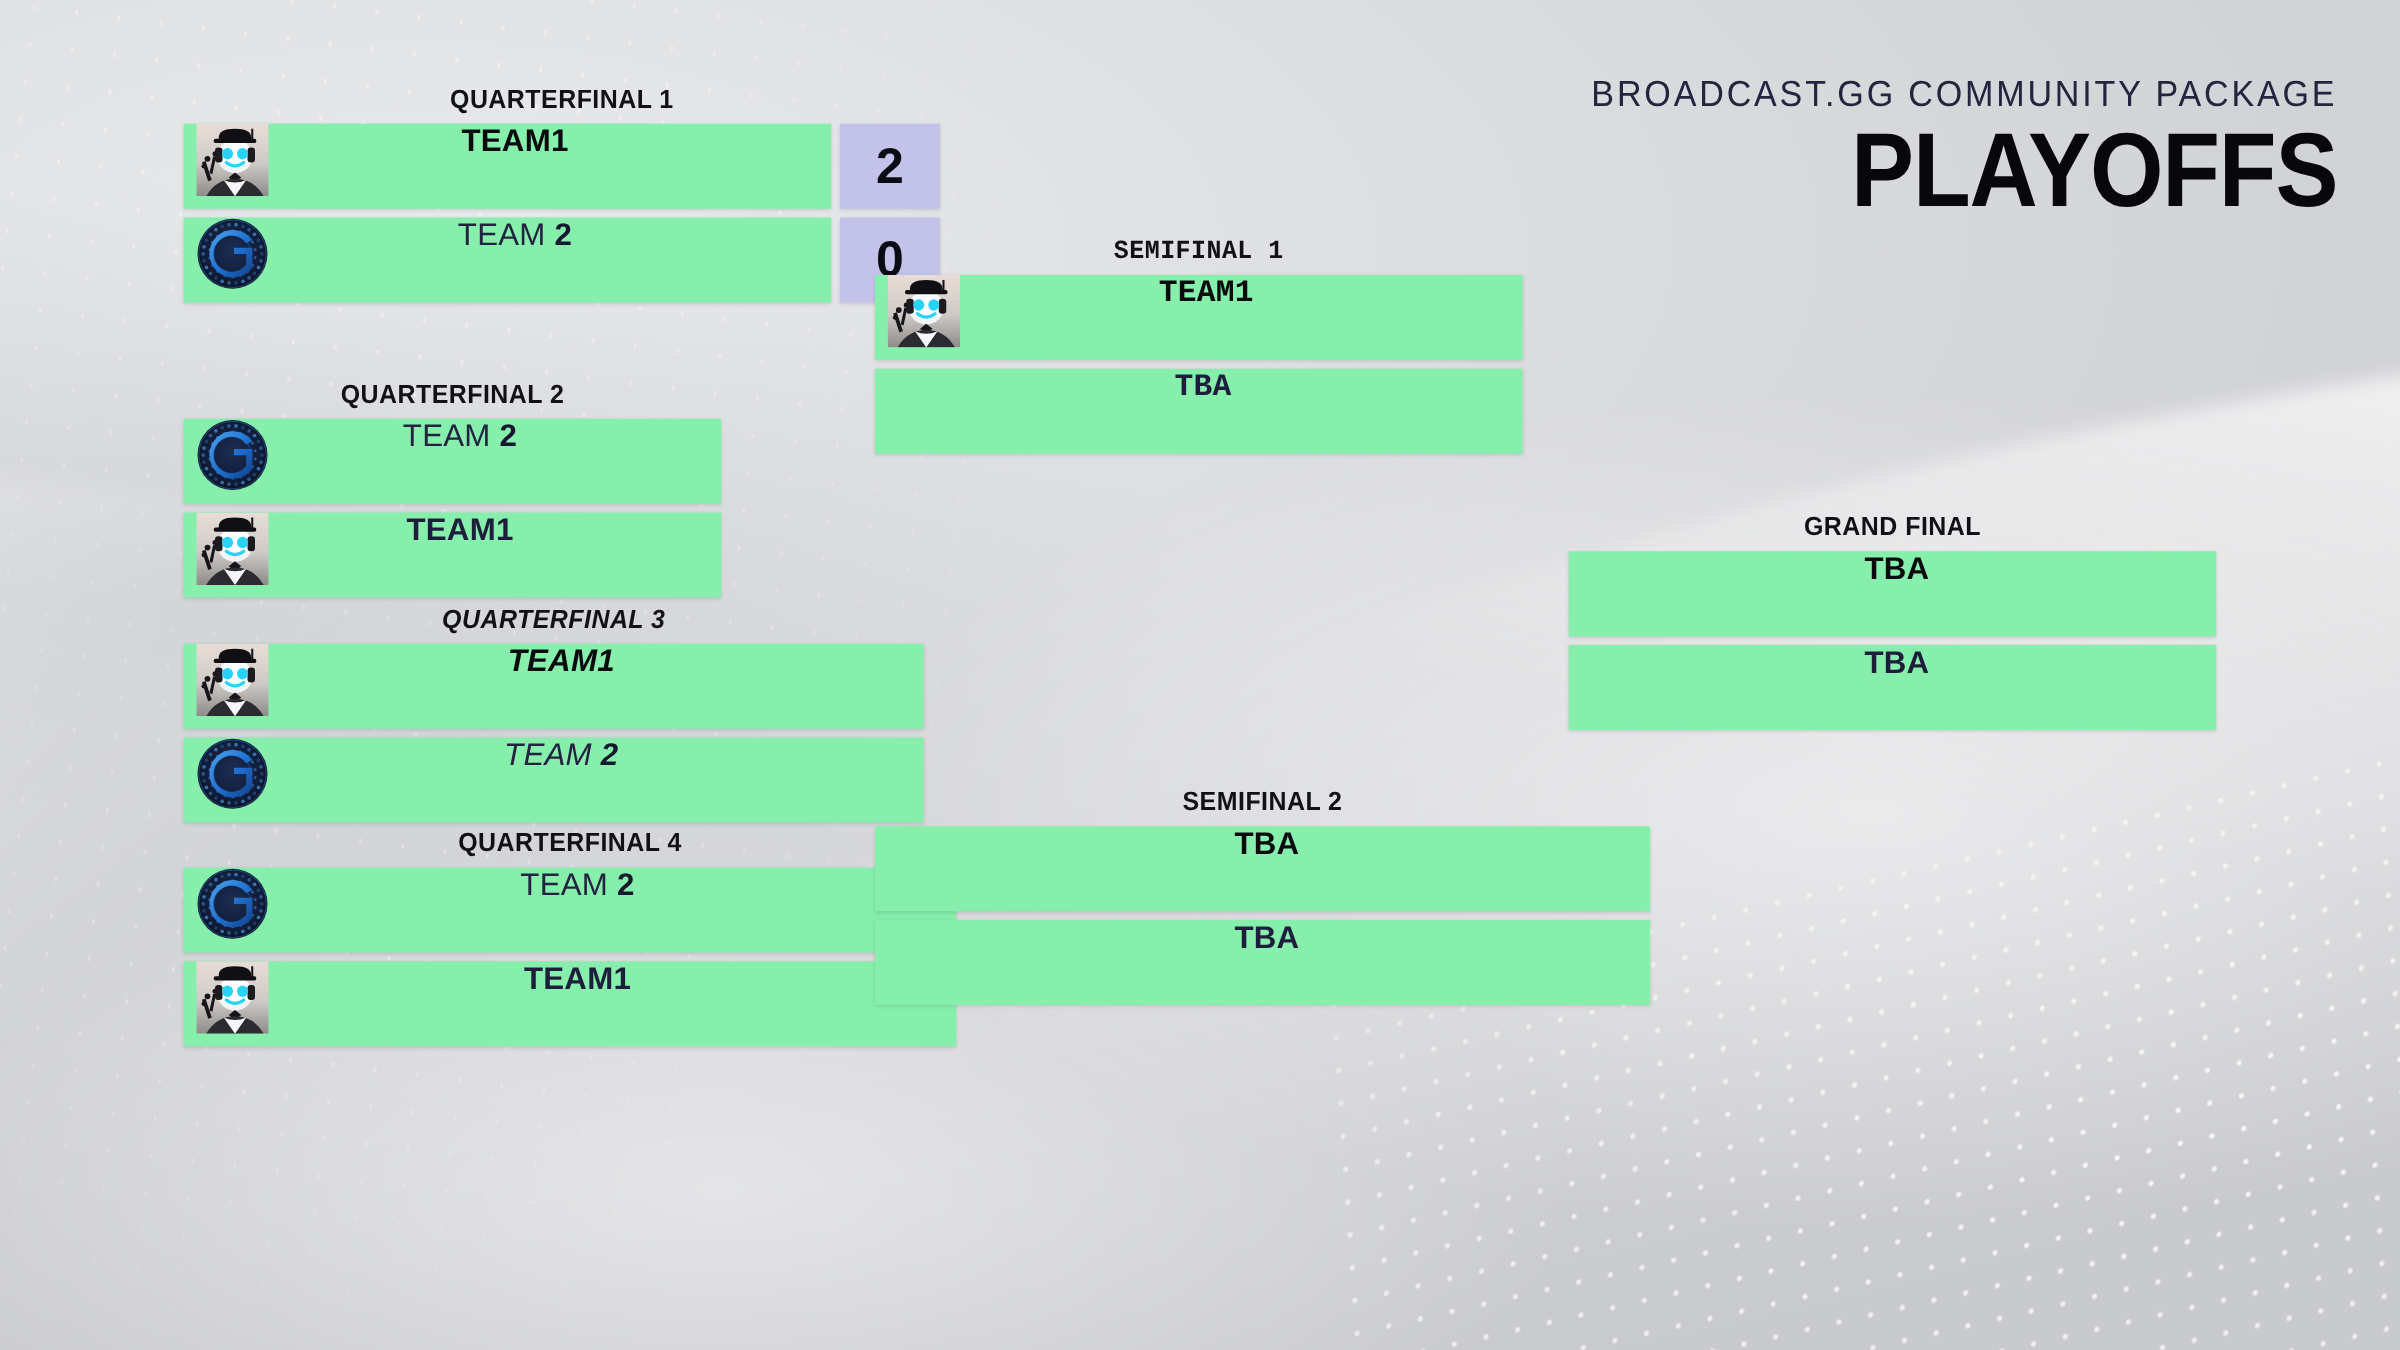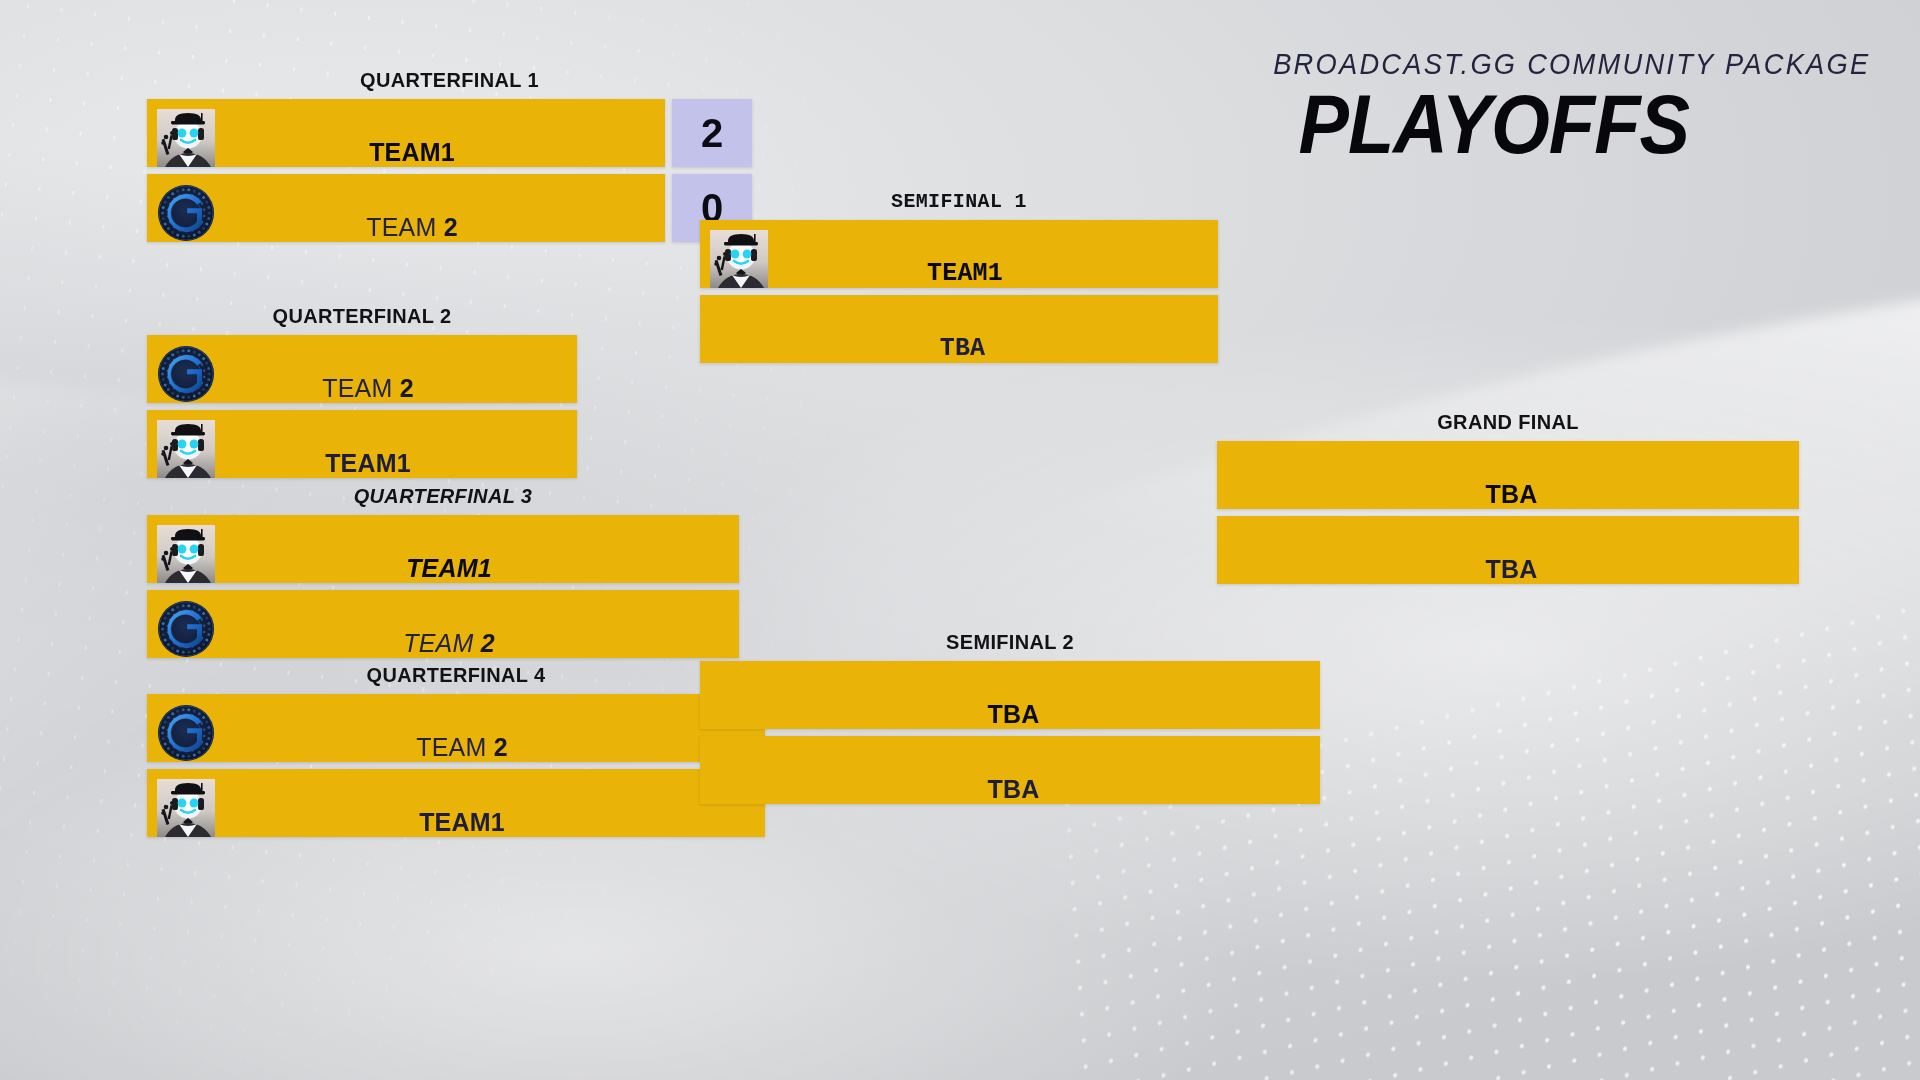--- a/index.html
+++ b/index.html
@@ -53,22 +53,22 @@
   }
   .ridge2 {
     position:absolute; left:-18%; top:34%; width:80%; height:52%;
     border-top-right-radius:100% 100%;
     background:linear-gradient(145deg, rgba(255,255,255,.5) 0%, rgba(255,255,255,0) 45%);
     filter:blur(9px);
   }
 
   
   #header {
-    position:absolute; right:50px; top:48px;
-    text-align:left; z-index:6;font-style:italic;
+    position:absolute; right:50px; top:60px;
+    text-align:right; z-index:6;
   }
   #subtitle {
     font-size:29px; letter-spacing:2.4px; color:#24243f;
     font-weight:400; transform:scaleX(.94); transform-origin:right center;
     white-space:nowrap;
   }
   #title {
     font-size:84px; font-weight:700; color:#08080c;
     letter-spacing:-1px; line-height:.95; margin-top:4px;
     transform:scaleX(.9); transform-origin:right center;
@@ -82,22 +82,22 @@
     text-align:center; letter-spacing:.4px;
     transform:scaleX(.95); margin-bottom:7px; white-space:nowrap;
   }
   .rows { display:flex; flex-direction:column; gap:7px; }
 
   .row {
     display:flex; align-items:stretch;
     height:68px; position:relative;
   }
   .card {
-    flex:1; display:flex; align-items:flex-end;
-    background:#eab308; position:relative;
+    flex:1; display:flex; align-items:flex-start;
+    background:#86efac; position:relative;
     box-shadow:0 1px 3px rgba(40,40,55,.16);
   }
   .accent { width:7px; flex:0 0 7px; background:#0a0a0f; }
   .accent.navy { background:#1a1a38; }
 
   .logo {
     width:58px; height:58px; flex:0 0 58px;
     margin-left:3px; overflow:hidden;
   }
   .logo svg { display:block; width:58px; height:58px; }
@@ -569,21 +569,21 @@
           </div>
         </div>
         <div class="row no-logo">
           <div class="card">
             <div class="accent navy"></div>
             <div class="team-name navy">TBA</div>
           </div>
         </div>
       </div>
     </div>
-    <div class="match" style="left: 1217px; top: 410px; width: 582px;">
+    <div class="match" style="left: 1255px; top: 410px; width: 518px;">
       <div class="match-label">GRAND FINAL</div>
       <div class="rows">
         <div class="row no-logo">
           <div class="card">
             <div class="accent"></div>
             <div class="team-name solid">TBA</div>
           </div>
         </div>
         <div class="row no-logo">
           <div class="card">

